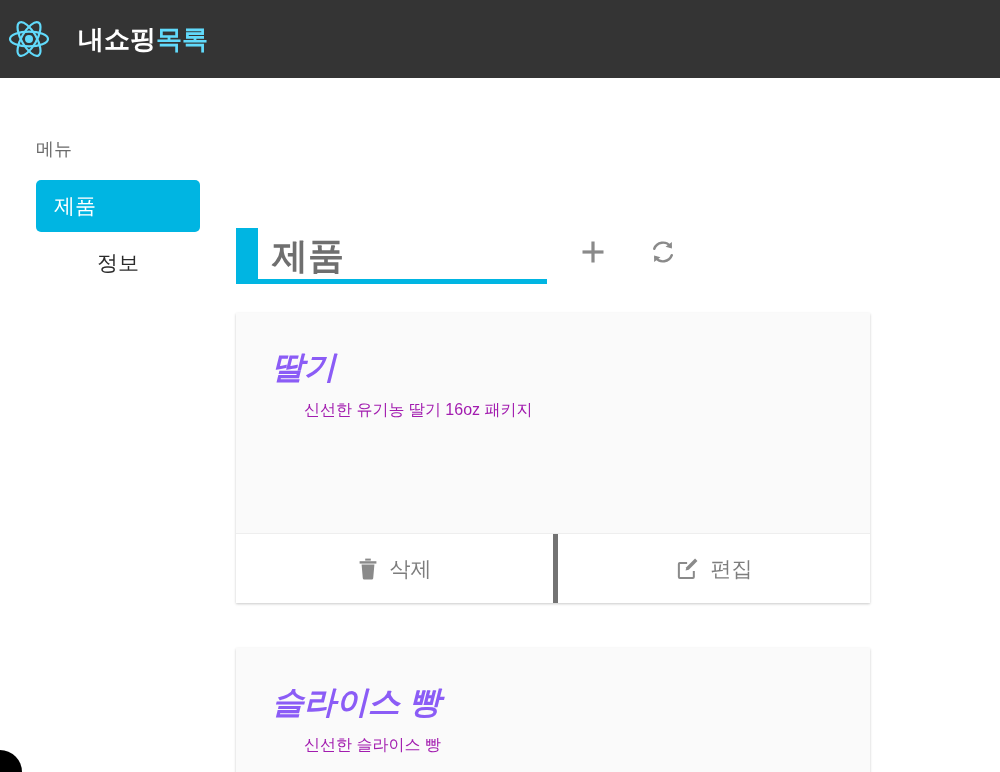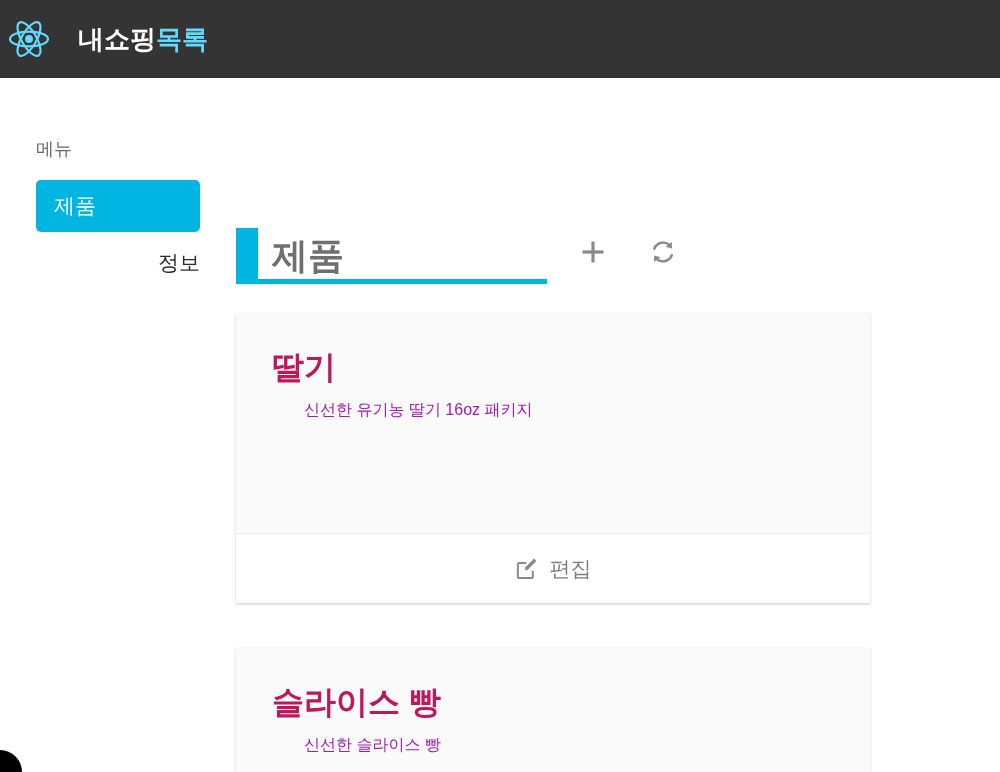--- a/index.html
+++ b/index.html
@@ -60,21 +60,21 @@
     color: #6a6a6a;
     margin-bottom: 22px;
     line-height: 1;
   }
   .nav-list { list-style: none; }
   .nav-item {
     width: 164px;
     height: 52px;
     display: flex;
     align-items: center;
-    justify-content: flex-end;
+    justify-content: center;
     font-size: 21px;
     color: #2b2b2b;
     border-radius: 5px;
     margin-bottom: 5px;
     cursor: pointer;
     user-select: none;
   }
   .nav-item.active {
     background: #00b5e2;
     color: #ffffff;
@@ -153,23 +153,24 @@
     margin-bottom: 45px;
     box-shadow: 0 1px 3px rgba(0,0,0,0.12), 0 1px 2px rgba(0,0,0,0.10);
   }
   .card-body {
     padding: 36px 36px 40px 36px;
     min-height: 220px;
   }
   .card-title {
     font-size: 32px;
     font-weight: bold;
-    color: #be185d;
+    color: #8b5cf6;
     line-height: 1.15;
     margin-bottom: 14px;
+    font-style: italic;
   }
   .card-desc {
     font-size: 16px;
     color: #a21caf;
     line-height: 1.3;
     margin-left: 32px;
   }
   .card-actions {
     display: flex;
     background: #ffffff;
@@ -272,20 +273,30 @@
     <div class="card-list">
 
       <div class="card">
         <div class="card-body">
           <div class="card-title">딸기</div>
           <div class="card-desc">신선한 유기농 딸기 16oz 패키지</div>
         </div>
         <div class="card-actions">
           <button class="card-action">
             <span class="act-icon">
+              <svg width="20" height="22" viewBox="0 0 20 22" aria-hidden="true">
+                <rect x="7.2" y="0.6" width="5.6" height="2" fill="#8a8a8a"></rect>
+                <rect x="1.6" y="3.2" width="16.8" height="2.4" fill="#8a8a8a"></rect>
+                <path d="M3.6 6.6 h12.8 l-1.2 13.6 a1.4 1.4 0 0 1 -1.4 1.2 h-7.6 a1.4 1.4 0 0 1 -1.4 -1.2 z" fill="#8a8a8a"></path>
+              </svg>
+            </span>
+            <span>삭제</span>
+          </button>
+          <button class="card-action">
+            <span class="act-icon">
               <svg width="23" height="23" viewBox="0 0 24 24" aria-hidden="true">
                 <path d="M3 7.2 v13.6 a1 1 0 0 0 1 1 h13.6 a1 1 0 0 0 1 -1 v-6.2" fill="none" stroke="#8a8a8a" stroke-width="2.1"></path>
                 <path d="M3 7.2 a1 1 0 0 1 1 -1 h7.6" fill="none" stroke="#8a8a8a" stroke-width="2.1"></path>
                 <path d="M19.9 1.6 l2.5 2.5 l-9.1 9.1 l-3.3 0.8 l0.8 -3.3 z" fill="#8a8a8a"></path>
               </svg>
             </span>
             <span>편집</span>
           </button>
         </div>
       </div>

